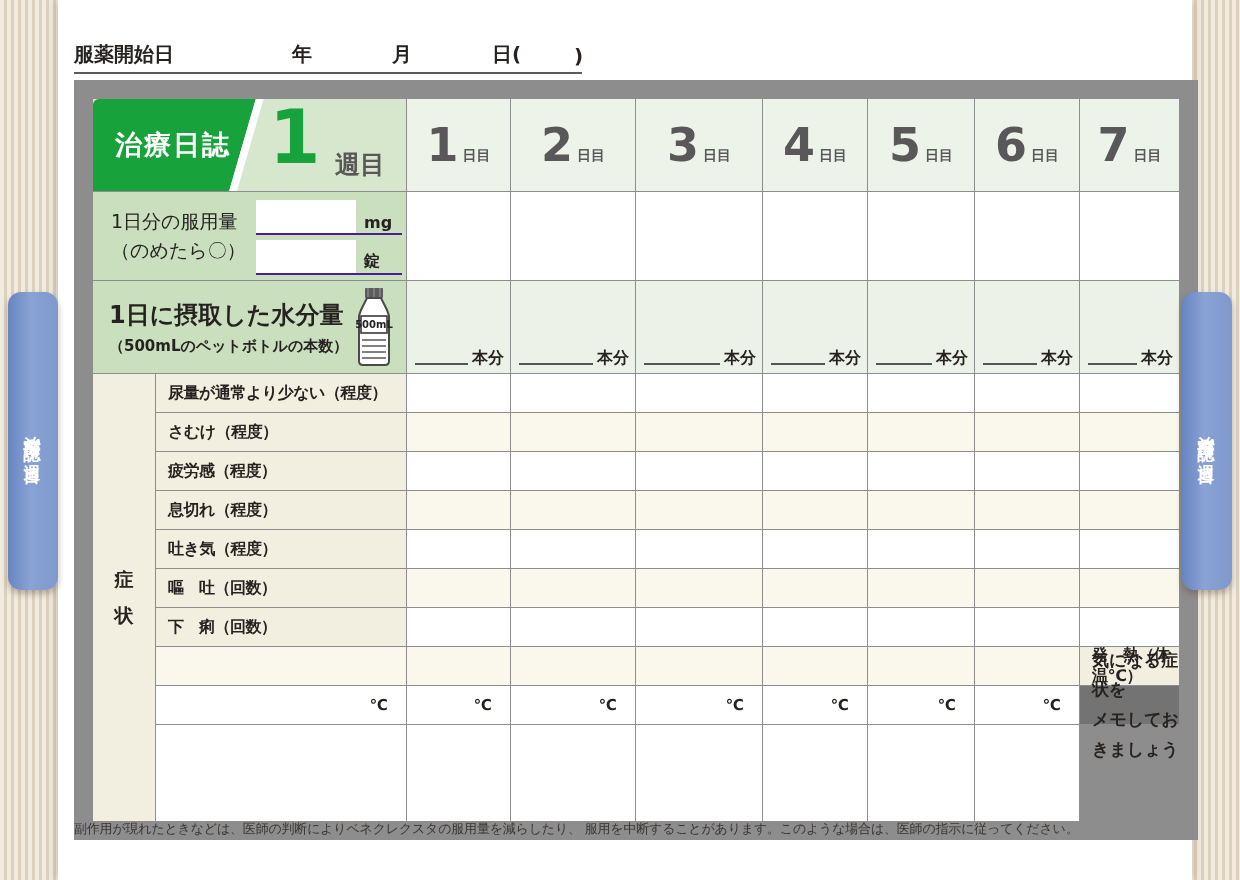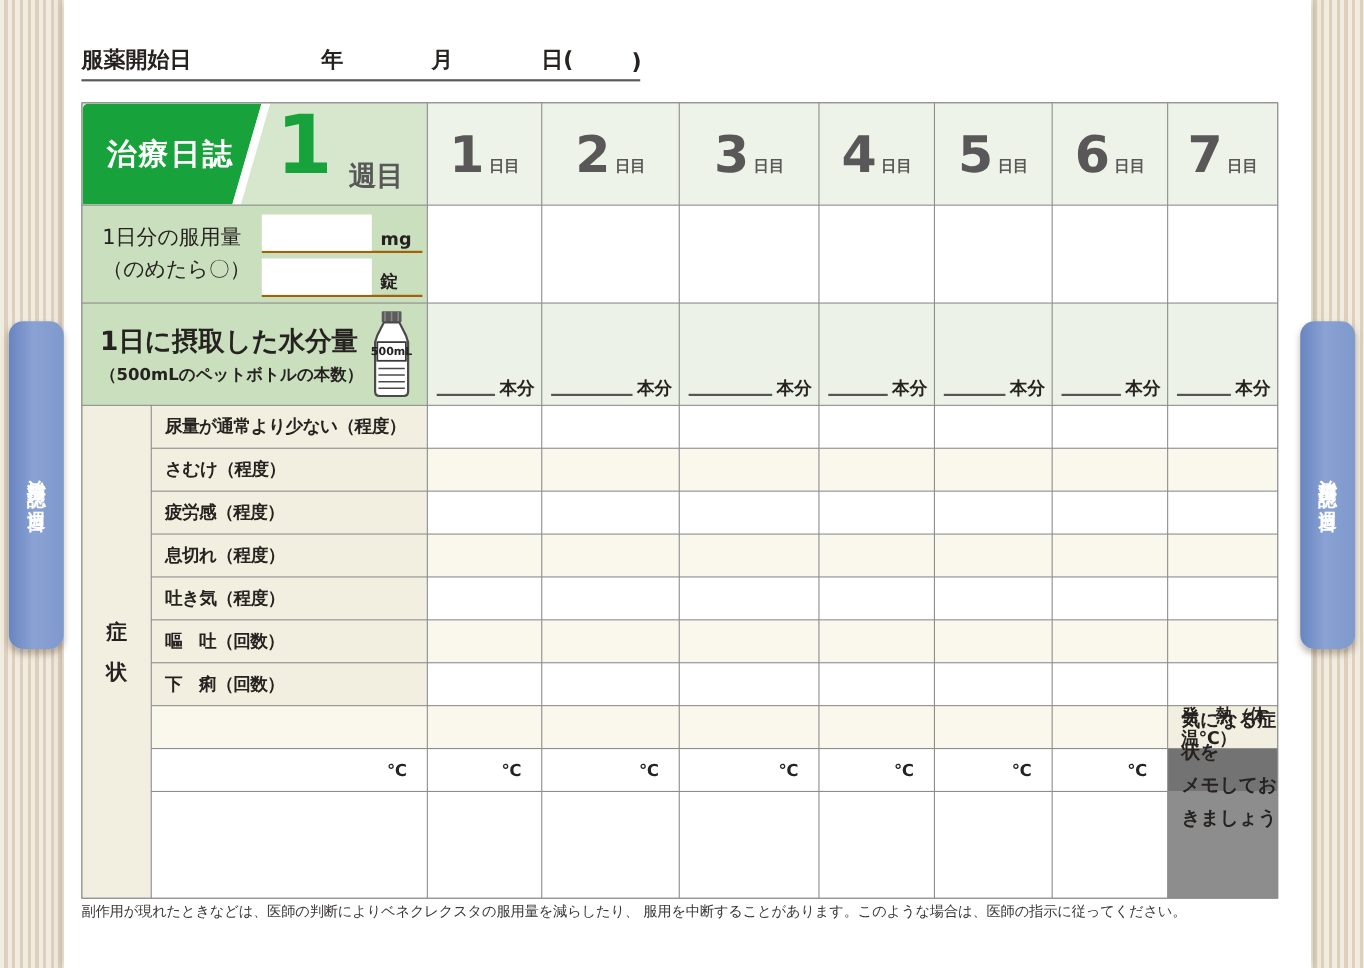--- a/index.html
+++ b/index.html
@@ -17,22 +17,22 @@
   .dateline { position:absolute; left:16px; top:40px; width:508px; height:34px;
     border-bottom:2px solid #5a5a5a; }
   .dateline span { position:absolute; bottom:4px; font-size:20px; font-weight:bold; color:#262220; }
   .dl-title { left:0; font-size:21px; }
   .dl-year  { left:218px; }
   .dl-month { left:318px; }
   .dl-day   { left:418px; }
   .dl-close { left:500px; }
   
   .tbl {
-    position:absolute; left:16px; top:93px;
-    display:grid; gap:1px; padding:0; border:1px solid #8d8d8d; background:#8d8d8d;
+    position:absolute; left:16px; top:80px;
+    display:grid; gap:1px; padding:18px; border:1px solid #8d8d8d; background:#8d8d8d;
     grid-template-columns:62px 250px 103px 124px 126px 104px 106px 104px 99px;
     grid-template-rows:92px 88px 92px repeat(9,38px) 96px;
   }
   .cell { background:#fff; position:relative; }
   .span2 { grid-column:1 / span 2; }
   
   .hlabel { background:#d6e7cd; overflow:hidden; }
   .ribbon-green { position:absolute; inset:0; background:#18a23b;
     clip-path:polygon(0 0,52% 0,43.5% 100%,0 100%); border-top-left-radius:6px; }
   .ribbon-white { position:absolute; inset:0; background:#ffffff;
@@ -45,21 +45,21 @@
     font-size:25px; font-weight:bold; }
   
   .day-h { background:#edf3e9; display:flex; align-items:center; justify-content:center; }
   .dnum { font-size:46px; font-weight:bold; color:#595757; line-height:1; }
   .dsuf { font-size:14px; font-weight:bold; color:#595757; margin:22px 0 0 4px; }
   
   .glabel { background:#c9dfbe; }
   .dose-text { position:absolute; left:18px; top:50%; transform:translateY(-50%);
     font-size:19px; font-weight:normal; line-height:1.55; color:#262220; }
   .dose-units { position:absolute; right:4px; top:6px; width:146px; }
-  .unit-row { display:flex; align-items:flex-end; border-bottom:2px solid #a16207;
+  .unit-row { display:flex; align-items:flex-end; border-bottom:2px solid #4c1d95;
     height:37px; margin-bottom:3px; }
   .inputbox { width:100px; height:33px; background:#fff; }
   .unit-lab { font-size:16px; font-weight:bold; color:#262220; padding:0 0 1px 8px; }
   
   .water-text { position:absolute; left:16px; top:50%; transform:translateY(-50%);
     font-weight:bold; line-height:1.6; color:#262220; }
   .water-text .l1 { font-size:24px; display:block; }
   .water-text .l2 { font-size:15px; display:block; }
   .bottle { position:absolute; right:6px; top:5px; }
   .wcell { background:#ecf2e7; display:flex; align-items:flex-end; }

